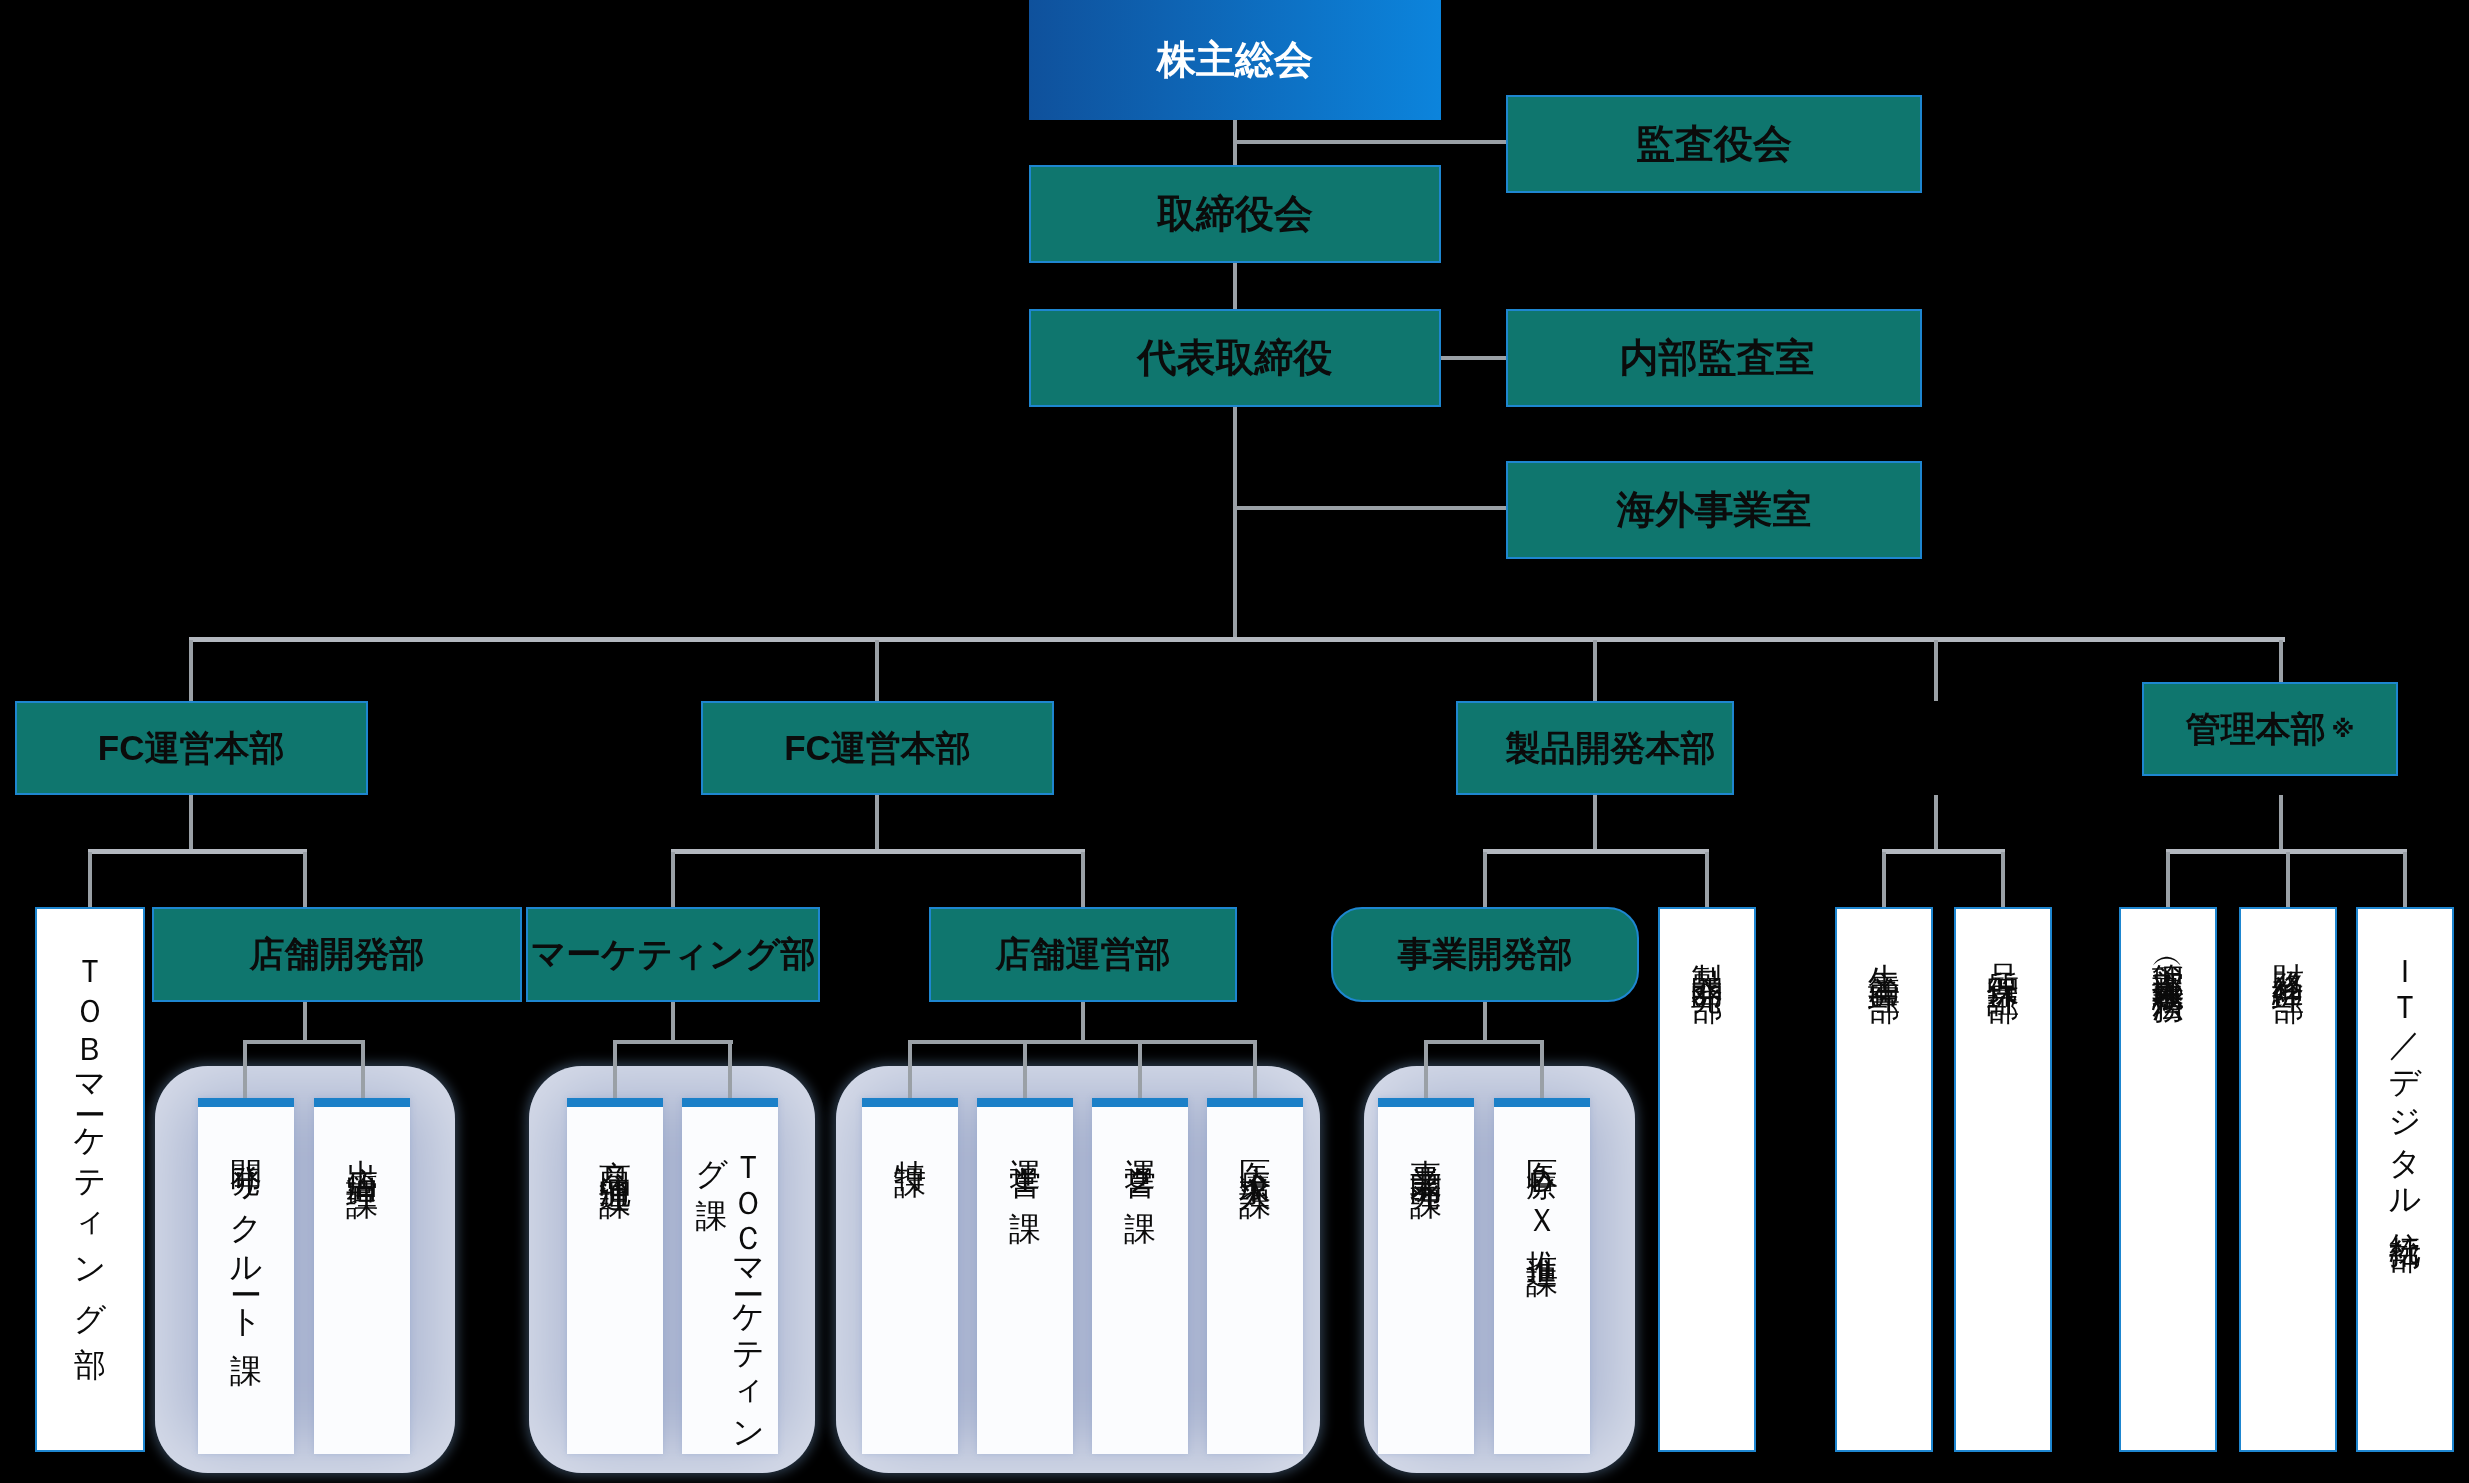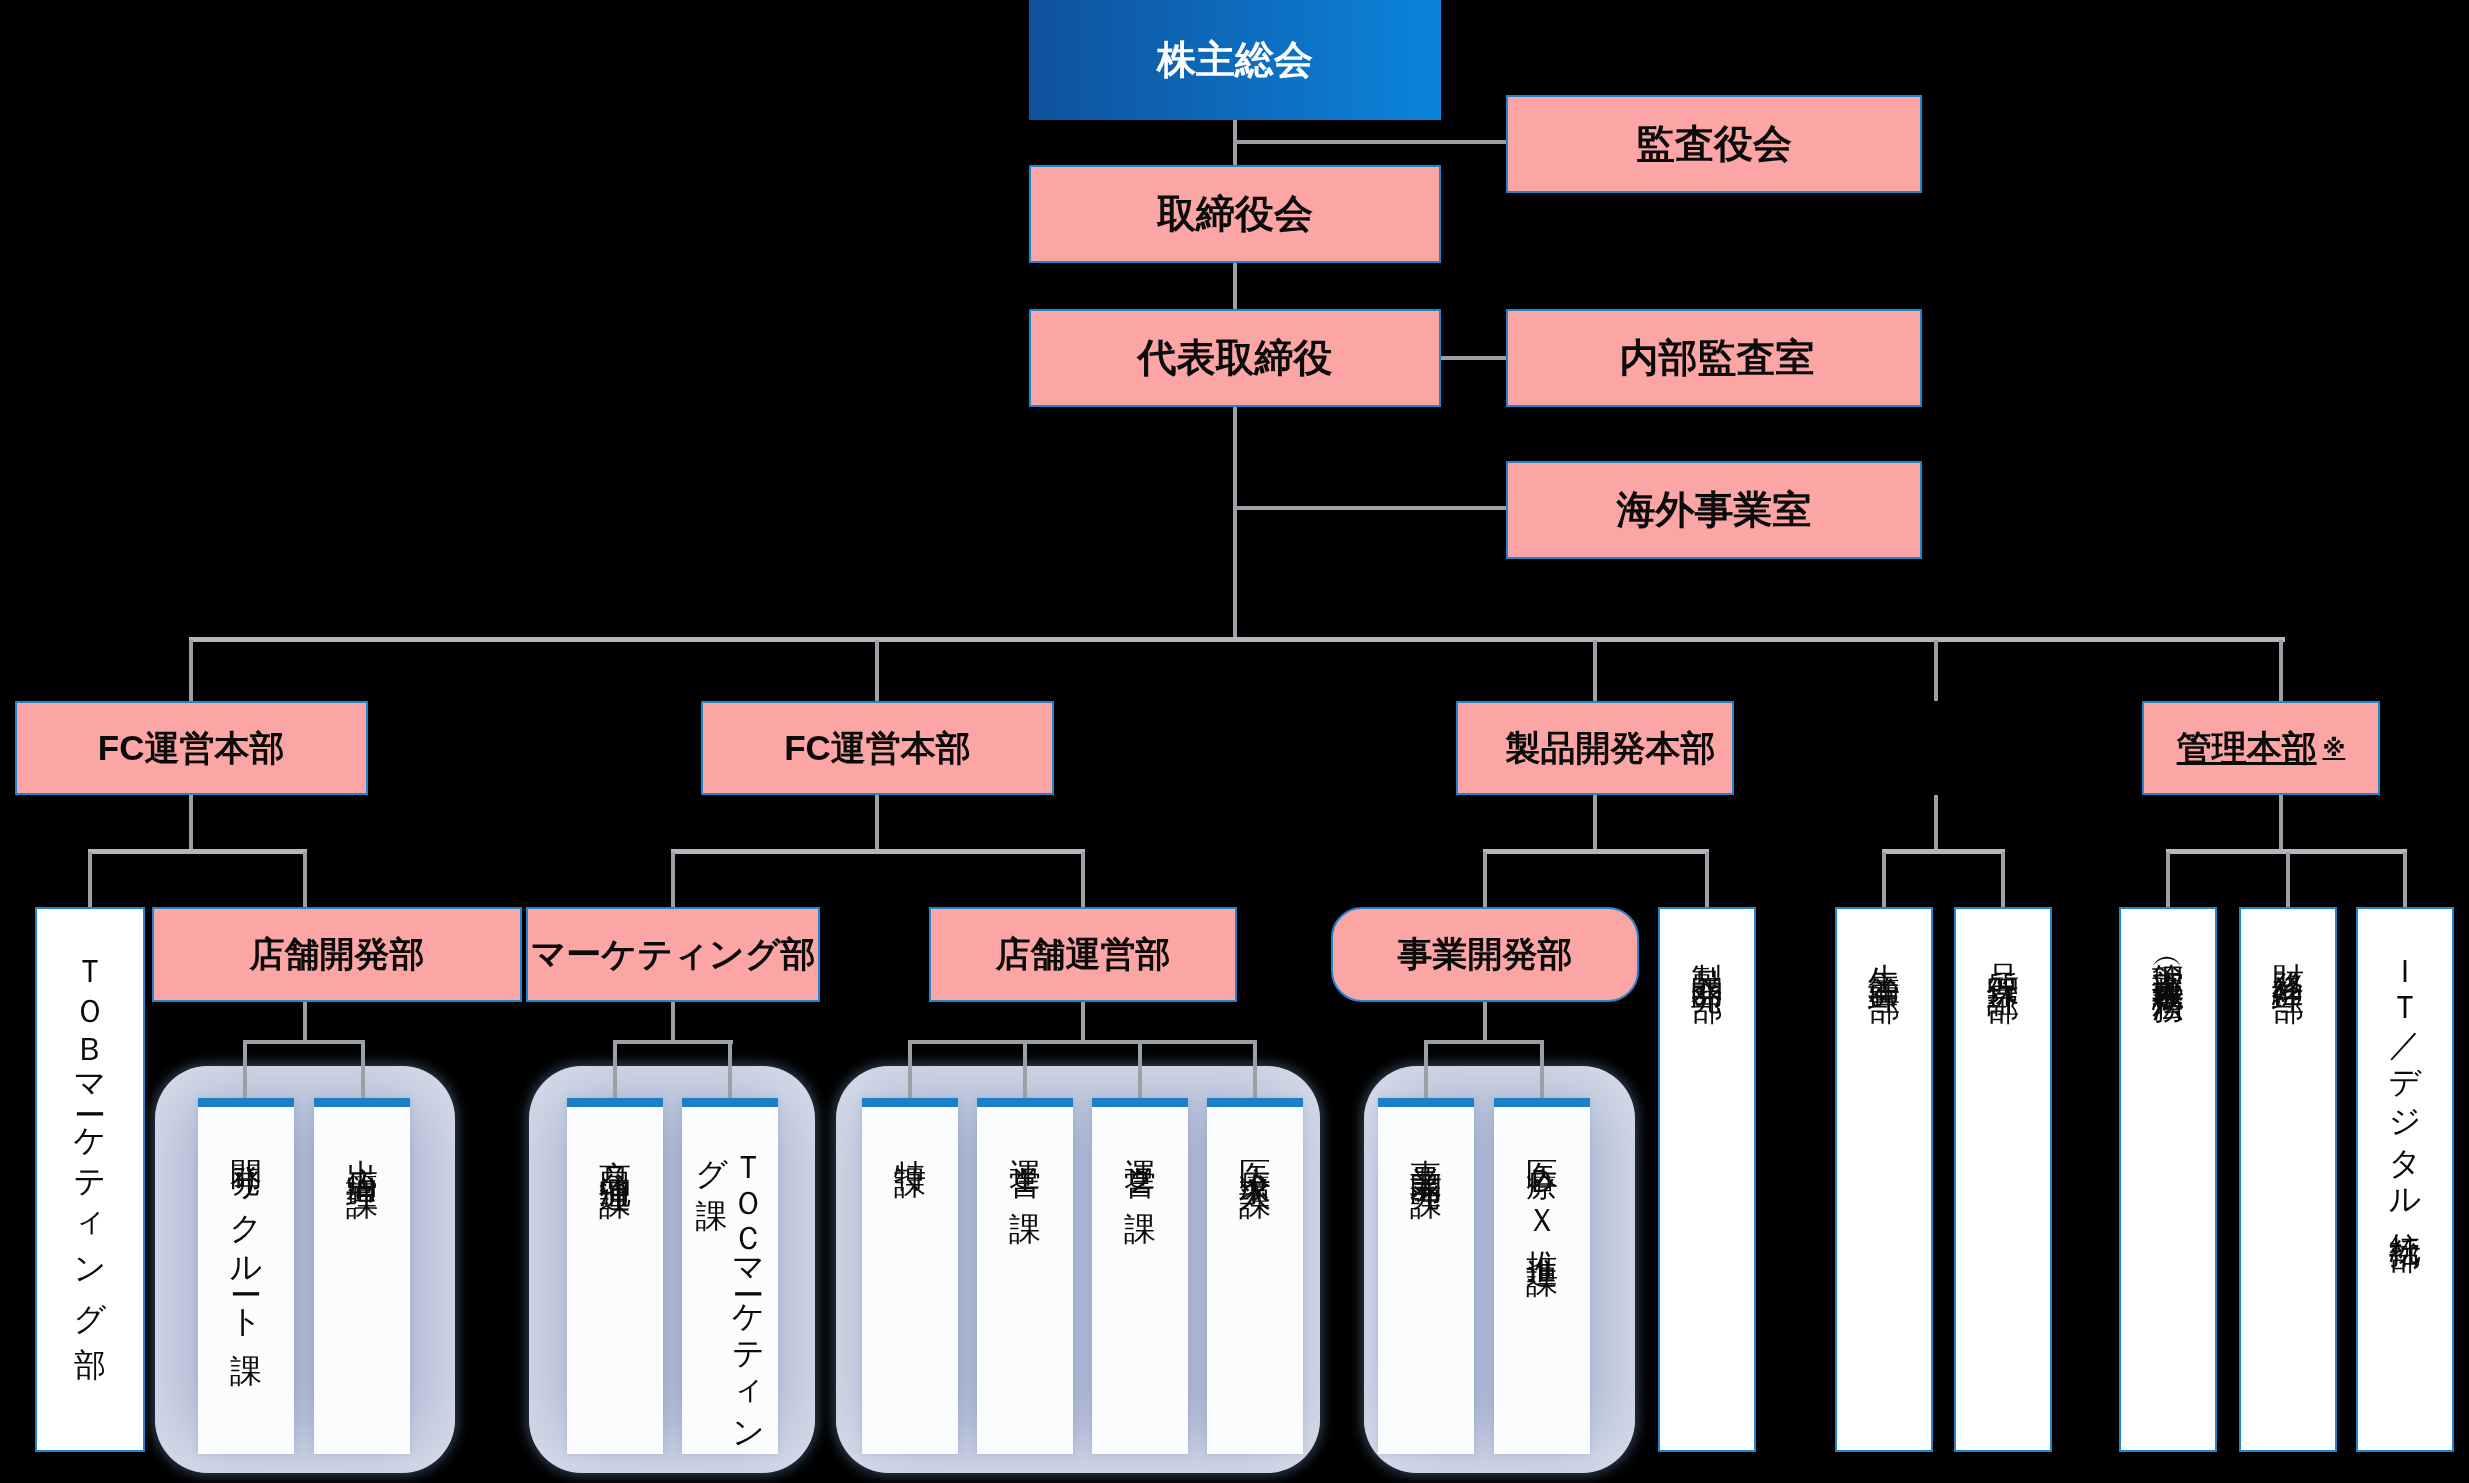--- a/index.html
+++ b/index.html
@@ -1,20 +1,20 @@
 <!DOCTYPE html>
 <html><head>
 <meta charset="utf-8">
 <style>
   html,body{margin:0;padding:0;background:#000;}
   .stage{position:relative;width:2470px;height:1484px;background:#000;overflow:hidden;
          font-family:"Liberation Sans","DejaVu Sans",sans-serif;color:#0b0b0b;}
   .line{position:absolute;background:#9aa0a6;z-index:2;}
   .line.main{background:#b3b8bf;}
-  .box{position:absolute;background:#fca5a5;border:2.9px solid #1e86d0;box-sizing:border-box;
+  .box{position:absolute;background:#0f766e;border:2.9px solid #1e86d0;box-sizing:border-box;
        display:flex;align-items:center;justify-content:center;font-weight:bold;z-index:3;}
   .box.lvl0{font-size:39px;}
   .box.lvl1{font-size:37px;}
   .box.lvl2{font-size:35px;}
   .box.accent{background:linear-gradient(90deg,#0f519c 0%,#0c84dc 100%);border:none;color:#fff;}
   .sup{font-size:23.5px;vertical-align:super;margin-left:5.9px;font-weight:bold;}
   .vbox{position:absolute;background:#fff;border:2px solid #1e86d0;box-sizing:border-box;
         display:flex;justify-content:center;padding-top:29px;z-index:3;}
   .vtext{writing-mode:vertical-rl;text-orientation:upright;font-size:32px;letter-spacing:6.9px;
          line-height:1.15;font-weight:normal;}
@@ -109,21 +109,21 @@
 
   <div class="box lvl2" style="left:14.7px;top:701px;width:353px;height:94px;">
     <span>FC運営本部</span>
   </div>
   <div class="box lvl2" style="left:701px;top:701px;width:353px;height:94px;">
     <span>FC運営本部</span>
   </div>
   <div class="box lvl2" style="left:1456px;top:701px;width:278px;height:94px;padding-left:31px;">
     <span>製品開発本部</span>
   </div>
-  <div class="box lvl2" style="left:2142px;top:701px;width:238px;height:94px;text-decoration:underline;">
+  <div class="box lvl2" style="left:2142px;top:682px;width:256px;height:94px;">
     <span>管理本部</span>
       <span class="sup">※</span>
   </div>
 
   <div class="box lvl1" style="left:152px;top:907px;width:370px;height:95px;font-size:35px;">
     <span>店舗開発部</span>
   </div>
   <div class="box lvl1" style="left:526px;top:907px;width:294px;height:95px;font-size:35px;">
     <span>マーケティング部</span>
   </div>

